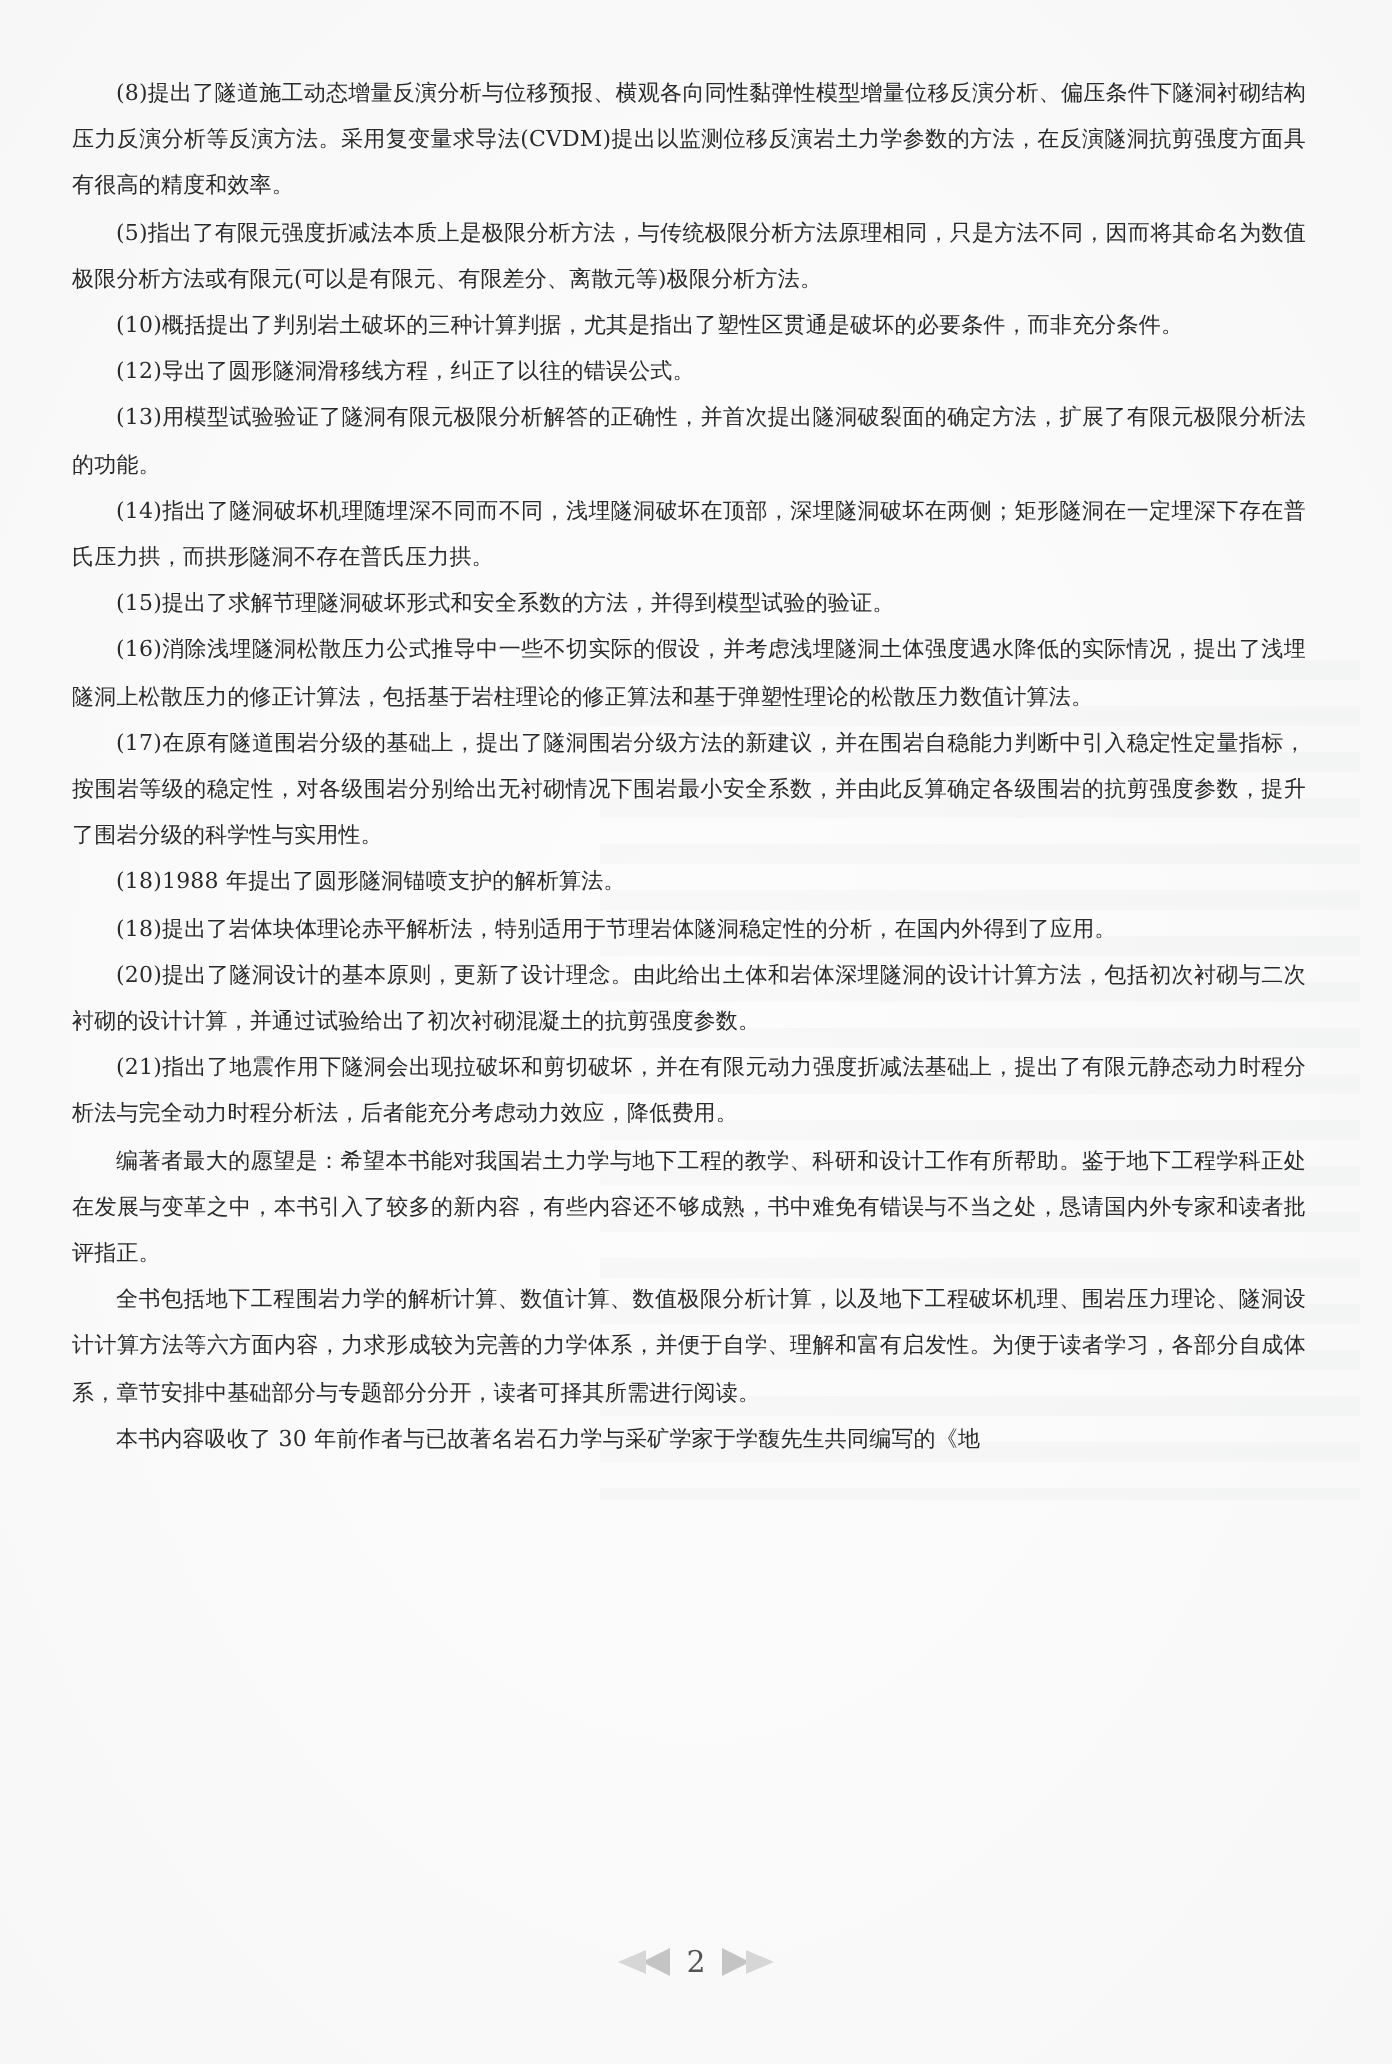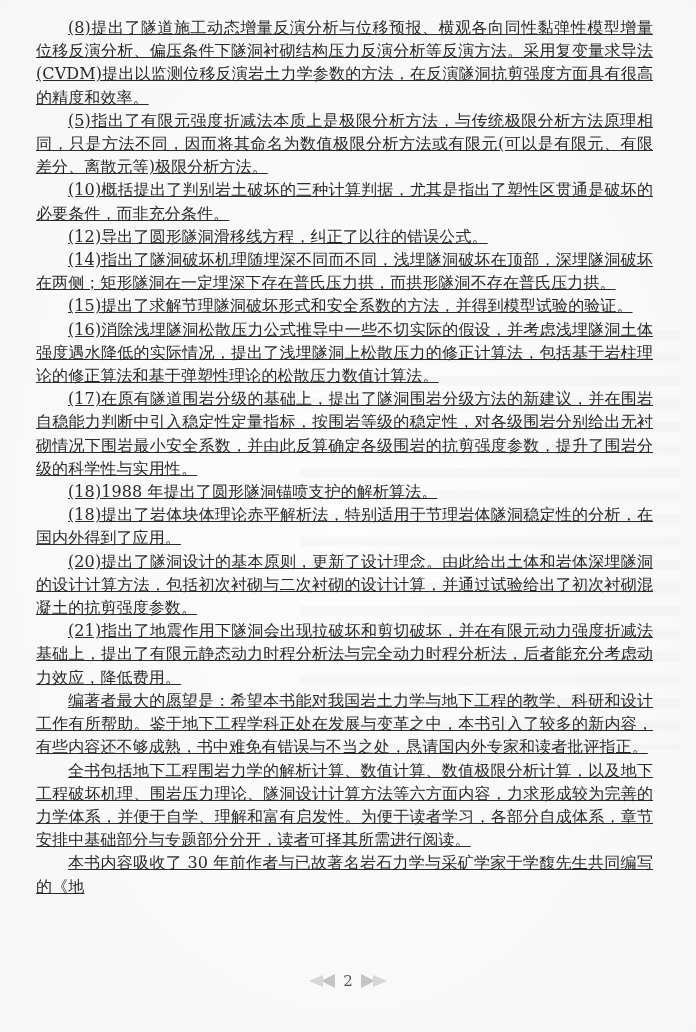--- a/index.html
+++ b/index.html
@@ -13,45 +13,45 @@
   .page {
     position: absolute; left: 0; top: 0; width: 696px; height: 1032px;
     background: radial-gradient(ellipse at 50% 50%, #fdfdfd 0%, #f7f7f7 100%);
   }
   .bleed {
     position: absolute; left: 300px; top: 330px; width: 380px; height: 420px;
     background: repeating-linear-gradient(180deg, rgba(180,185,195,0.07) 0 10px, transparent 10px 23px);
     pointer-events: none;
   }
   .content {
-    position: absolute; left: 36px; top: 16px; width: 617px;
-    font-size: 16px; line-height: 23.2px;
+    position: absolute; left: 36px; top: 35px; width: 617px;
+    font-size: 11px; line-height: 23.2px;
     text-align: justify; text-justify: inter-character;
     letter-spacing: 0.1px;
-    text-decoration: underline;
   }
   .content p { margin: 0; text-indent: 2em; }
   .pager {
     position: absolute; left: 0; width: 696px; top: 972px;
     display: flex; justify-content: center; align-items: center; gap: 8px;
     color: #555; font-size: 15px;
   }
   .arrow { display: inline-block; width: 28px; height: 14px; }
 </style>
 </head>
 <body>
 
 <div class="page">
   <div class="bleed"></div>
 
   <div class="content">
     <p>(8)提出了隧道施工动态增量反演分析与位移预报、横观各向同性黏弹性模型增量位移反演分析、偏压条件下隧洞衬砌结构压力反演分析等反演方法。采用复变量求导法(CVDM)提出以监测位移反演岩土力学参数的方法，在反演隧洞抗剪强度方面具有很高的精度和效率。</p>
     <p>(5)指出了有限元强度折减法本质上是极限分析方法，与传统极限分析方法原理相同，只是方法不同，因而将其命名为数值极限分析方法或有限元(可以是有限元、有限差分、离散元等)极限分析方法。</p>
     <p>(10)概括提出了判别岩土破坏的三种计算判据，尤其是指出了塑性区贯通是破坏的必要条件，而非充分条件。</p>
     <p>(12)导出了圆形隧洞滑移线方程，纠正了以往的错误公式。</p>
+    <p>(13)用模型试验验证了隧洞有限元极限分析解答的正确性，并首次提出隧洞破裂面的确定方法，扩展了有限元极限分析法的功能。</p>
     <p>(14)指出了隧洞破坏机理随埋深不同而不同，浅埋隧洞破坏在顶部，深埋隧洞破坏在两侧；矩形隧洞在一定埋深下存在普氏压力拱，而拱形隧洞不存在普氏压力拱。</p>
     <p>(15)提出了求解节理隧洞破坏形式和安全系数的方法，并得到模型试验的验证。</p>
     <p>(16)消除浅埋隧洞松散压力公式推导中一些不切实际的假设，并考虑浅埋隧洞土体强度遇水降低的实际情况，提出了浅埋隧洞上松散压力的修正计算法，包括基于岩柱理论的修正算法和基于弹塑性理论的松散压力数值计算法。</p>
     <p>(17)在原有隧道围岩分级的基础上，提出了隧洞围岩分级方法的新建议，并在围岩自稳能力判断中引入稳定性定量指标，按围岩等级的稳定性，对各级围岩分别给出无衬砌情况下围岩最小安全系数，并由此反算确定各级围岩的抗剪强度参数，提升了围岩分级的科学性与实用性。</p>
     <p>(18)1988 年提出了圆形隧洞锚喷支护的解析算法。</p>
     <p>(18)提出了岩体块体理论赤平解析法，特别适用于节理岩体隧洞稳定性的分析，在国内外得到了应用。</p>
     <p>(20)提出了隧洞设计的基本原则，更新了设计理念。由此给出土体和岩体深埋隧洞的设计计算方法，包括初次衬砌与二次衬砌的设计计算，并通过试验给出了初次衬砌混凝土的抗剪强度参数。</p>
     <p>(21)指出了地震作用下隧洞会出现拉破坏和剪切破坏，并在有限元动力强度折减法基础上，提出了有限元静态动力时程分析法与完全动力时程分析法，后者能充分考虑动力效应，降低费用。</p>
     <p>编著者最大的愿望是：希望本书能对我国岩土力学与地下工程的教学、科研和设计工作有所帮助。鉴于地下工程学科正处在发展与变革之中，本书引入了较多的新内容，有些内容还不够成熟，书中难免有错误与不当之处，恳请国内外专家和读者批评指正。</p>
     <p>全书包括地下工程围岩力学的解析计算、数值计算、数值极限分析计算，以及地下工程破坏机理、围岩压力理论、隧洞设计计算方法等六方面内容，力求形成较为完善的力学体系，并便于自学、理解和富有启发性。为便于读者学习，各部分自成体系，章节安排中基础部分与专题部分分开，读者可择其所需进行阅读。</p>

